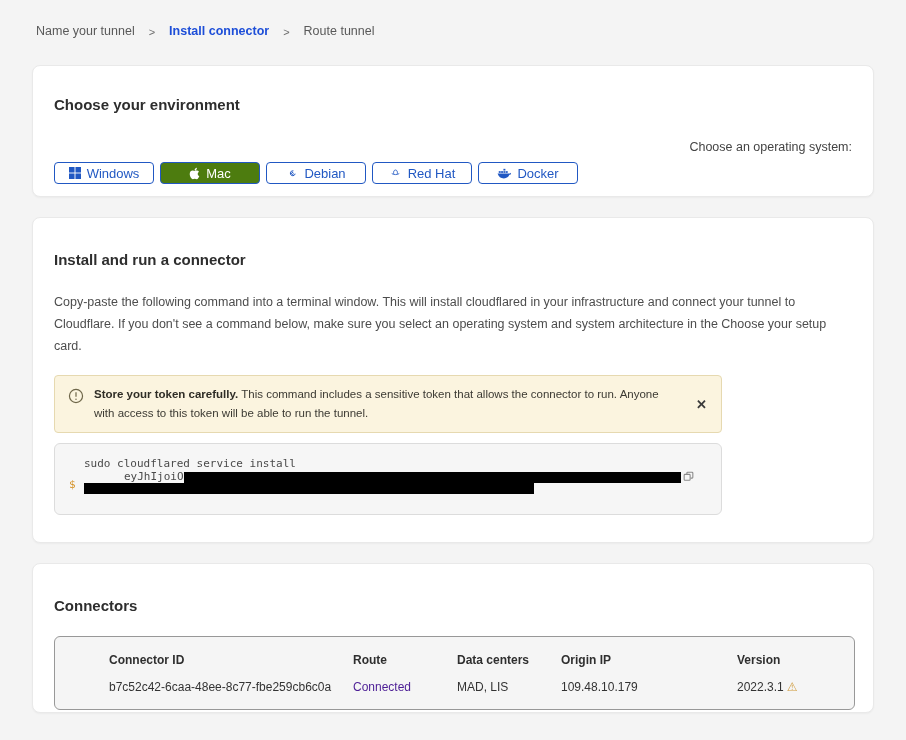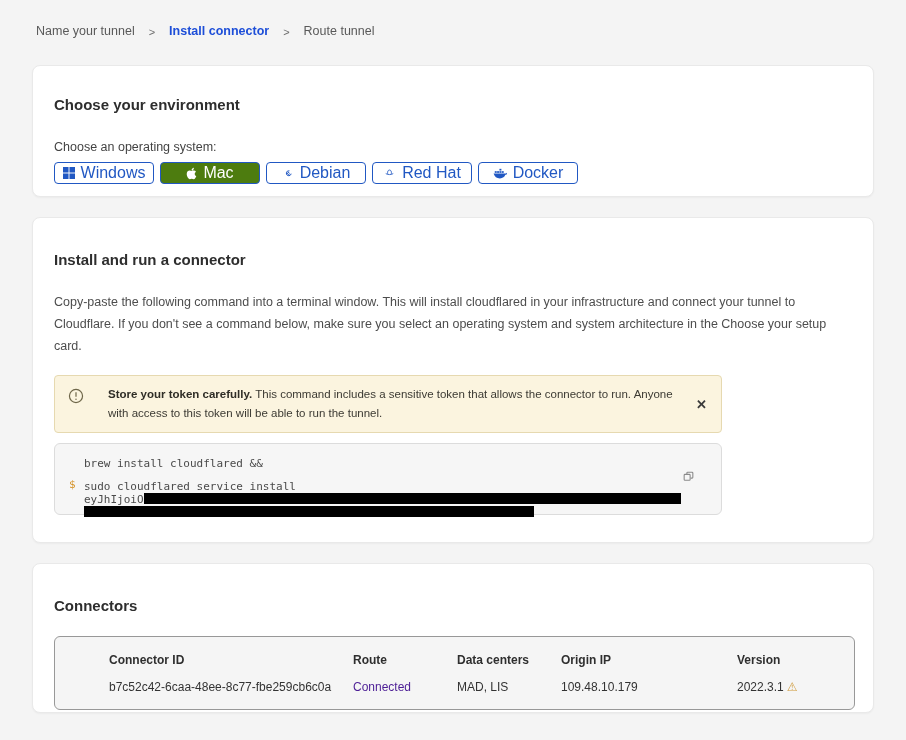--- a/index.html
+++ b/index.html
@@ -28,30 +28,30 @@
   .card {
     background:#ffffff;
     border:1px solid #e9e9e9;
     border-radius:8px;
     box-shadow:0 1px 2px rgba(0,0,0,0.04);
   }
   .card h2 { font-size:15px; font-weight:bold; color:#2e2e2e; }
 
   
   .card-env { margin-top:27px; padding:30px 21px 20px 21px; height:132px; }
-  .os-label { margin-top:27px; font-size:12.5px; color:#444; }
+  .os-label { margin-top:27px; font-size:12.5px; color:#444;text-align:right; }
   .os-row { margin-top:8px; display:flex; gap:6px; }
   .os-btn {
     width:100px; height:22px;
     display:flex; align-items:center; justify-content:center; gap:6px;
     background:#fff;
     border:1px solid #2158c3;
     border-radius:4px;
     color:#2158c3;
-    font-size:16px;
+    font-size:13px;
     font-family:"Liberation Sans", sans-serif;
     cursor:pointer;
   }
   .os-btn.selected { background:#4d7c0f; color:#ffffff; }
   .os-btn svg { flex:0 0 auto; }
 
   
   .card-install { margin-top:20px; padding:33px 21px 27px 21px; }
   .install-desc {
     margin-top:24px;
@@ -61,21 +61,21 @@
     max-width:795px;
   }
   .warning-box {
     margin-top:17px;
     width:668px;
     background:#fbf4df;
     border:1px solid #e6d9b0;
     border-radius:4px;
     padding:9px 44px 9px 13px;
     display:flex;
-    gap:24px;
+    gap:10px;
     position:relative;
   }
   .warning-text { font-size:11.5px; line-height:1.65; color:#3c3a33; }
   .warning-text b { color:#2f2d26; }
   .warning-icon { margin-top:3px; flex:0 0 auto; }
   .warning-close {
     position:absolute; right:14px; top:50%;
     transform:translateY(-50%);
     font-size:13px; font-weight:bold; color:#3a3a3a;
     background:none; border:none; cursor:pointer; line-height:1;
@@ -92,21 +92,21 @@
     font-size:11px;
     color:#4a4a4a;
     position:relative;
     height:72px;
   }
   .code-line1 { margin-bottom:10px; }
   .code-prompt {
     position:absolute; left:14px; top:34px;
     color:#d6962f;
   }
-  .code-token { display:flex; align-items:flex-start; }
+  .code-token { display:flex; align-items:flex-end;margin-left:40px; }
   .redact-1 { display:inline-block; width:540px; height:11px; background:#000; }
   .redact-2 { display:block; width:450px; height:11px; background:#000; }
   .copy-btn {
     position:absolute; top:26px; right:26px;
     background:none; border:none; cursor:pointer; padding:0; line-height:0;
   }
 
   
   .card-connectors { margin-top:20px; padding:33px 20px 9px 21px; height:150px; }
   .conn-table {
@@ -213,21 +213,20 @@
             <line x1="10" y1="5.2" x2="10" y2="11"></line>
             <circle cx="10" cy="14" r="0.9" fill="#6e6649" stroke="none"></circle>
           </svg>
       </span>
       <span class="warning-text"><b>Store your token carefully.</b><span> This command includes a sensitive token that allows the connector to run. Anyone with access to this token will be able to run the tunnel.</span></span>
       <button class="warning-close">✕</button>
     </div>
 
     <div class="codeblock">
       <span class="code-prompt">$</span>
-      <div class="code-line1">brew install cloudflared &amp;&amp;</div>
       <div>sudo cloudflared service install</div>
       <div class="code-token">
         <span>eyJhIjoiO</span>
           <span class="redact-1"></span>
       </div>
       <span class="redact-2"></span>
       <button class="copy-btn">
         <svg width="13" height="13" viewBox="0 0 24 24" fill="none" stroke="#8a8a8a" stroke-width="2">
             <rect x="4" y="8" width="11" height="11" rx="1.5"></rect>
             <path d="M9 8V5.5A1.5 1.5 0 0 1 10.5 4h8A1.5 1.5 0 0 1 20 5.5v8a1.5 1.5 0 0 1-1.5 1.5H16"></path>

